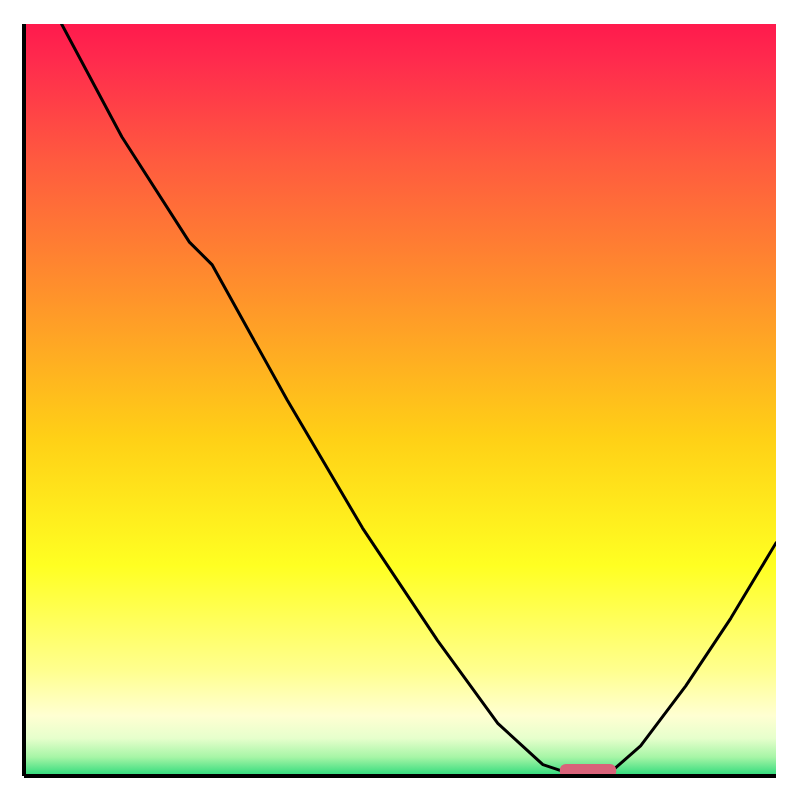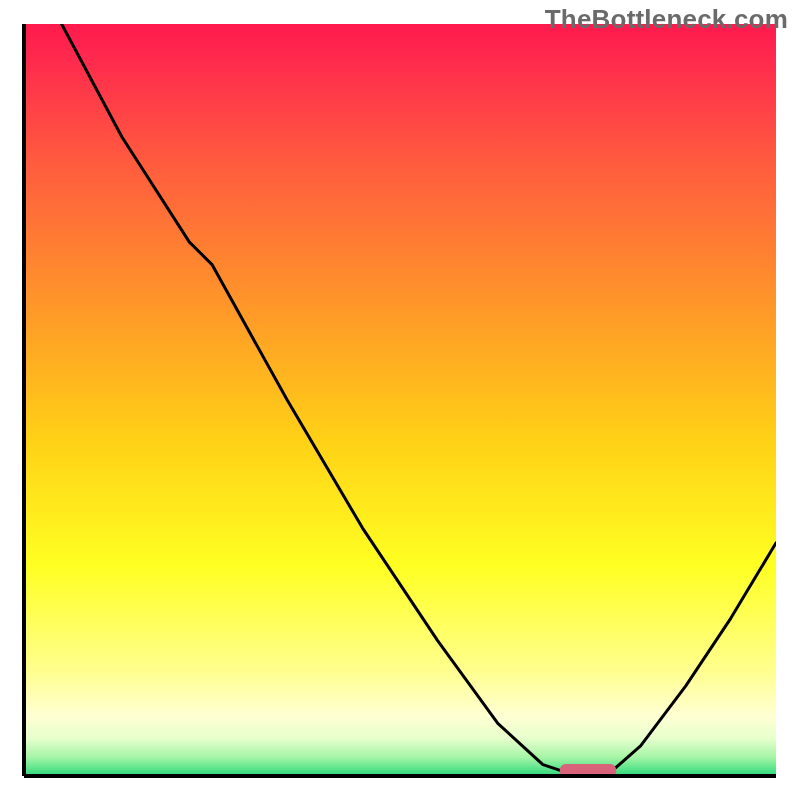--- a/index.html
+++ b/index.html
@@ -26,21 +26,20 @@
     z-index: 20;
   }
   svg {
     display: block;
   }
 </style>
 </head>
 <body>
 
 <div class="chart-container">
-  <div class="watermark">TheBottleneck.com</div>
 
   <svg id="chart-svg" width="800" height="800" viewBox="0 0 800 800">
     <defs>
       <linearGradient id="bg-grad" x1="0" y1="0" x2="0" y2="1">
           <stop offset="0%" stop-color="#ff1a4d"></stop>
           <stop offset="5%" stop-color="#ff2b4d"></stop>
           <stop offset="18%" stop-color="#ff5a3f"></stop>
           <stop offset="35%" stop-color="#ff8f2c"></stop>
           <stop offset="55.00000000000001%" stop-color="#ffd016"></stop>
           <stop offset="72%" stop-color="#ffff22"></stop>

